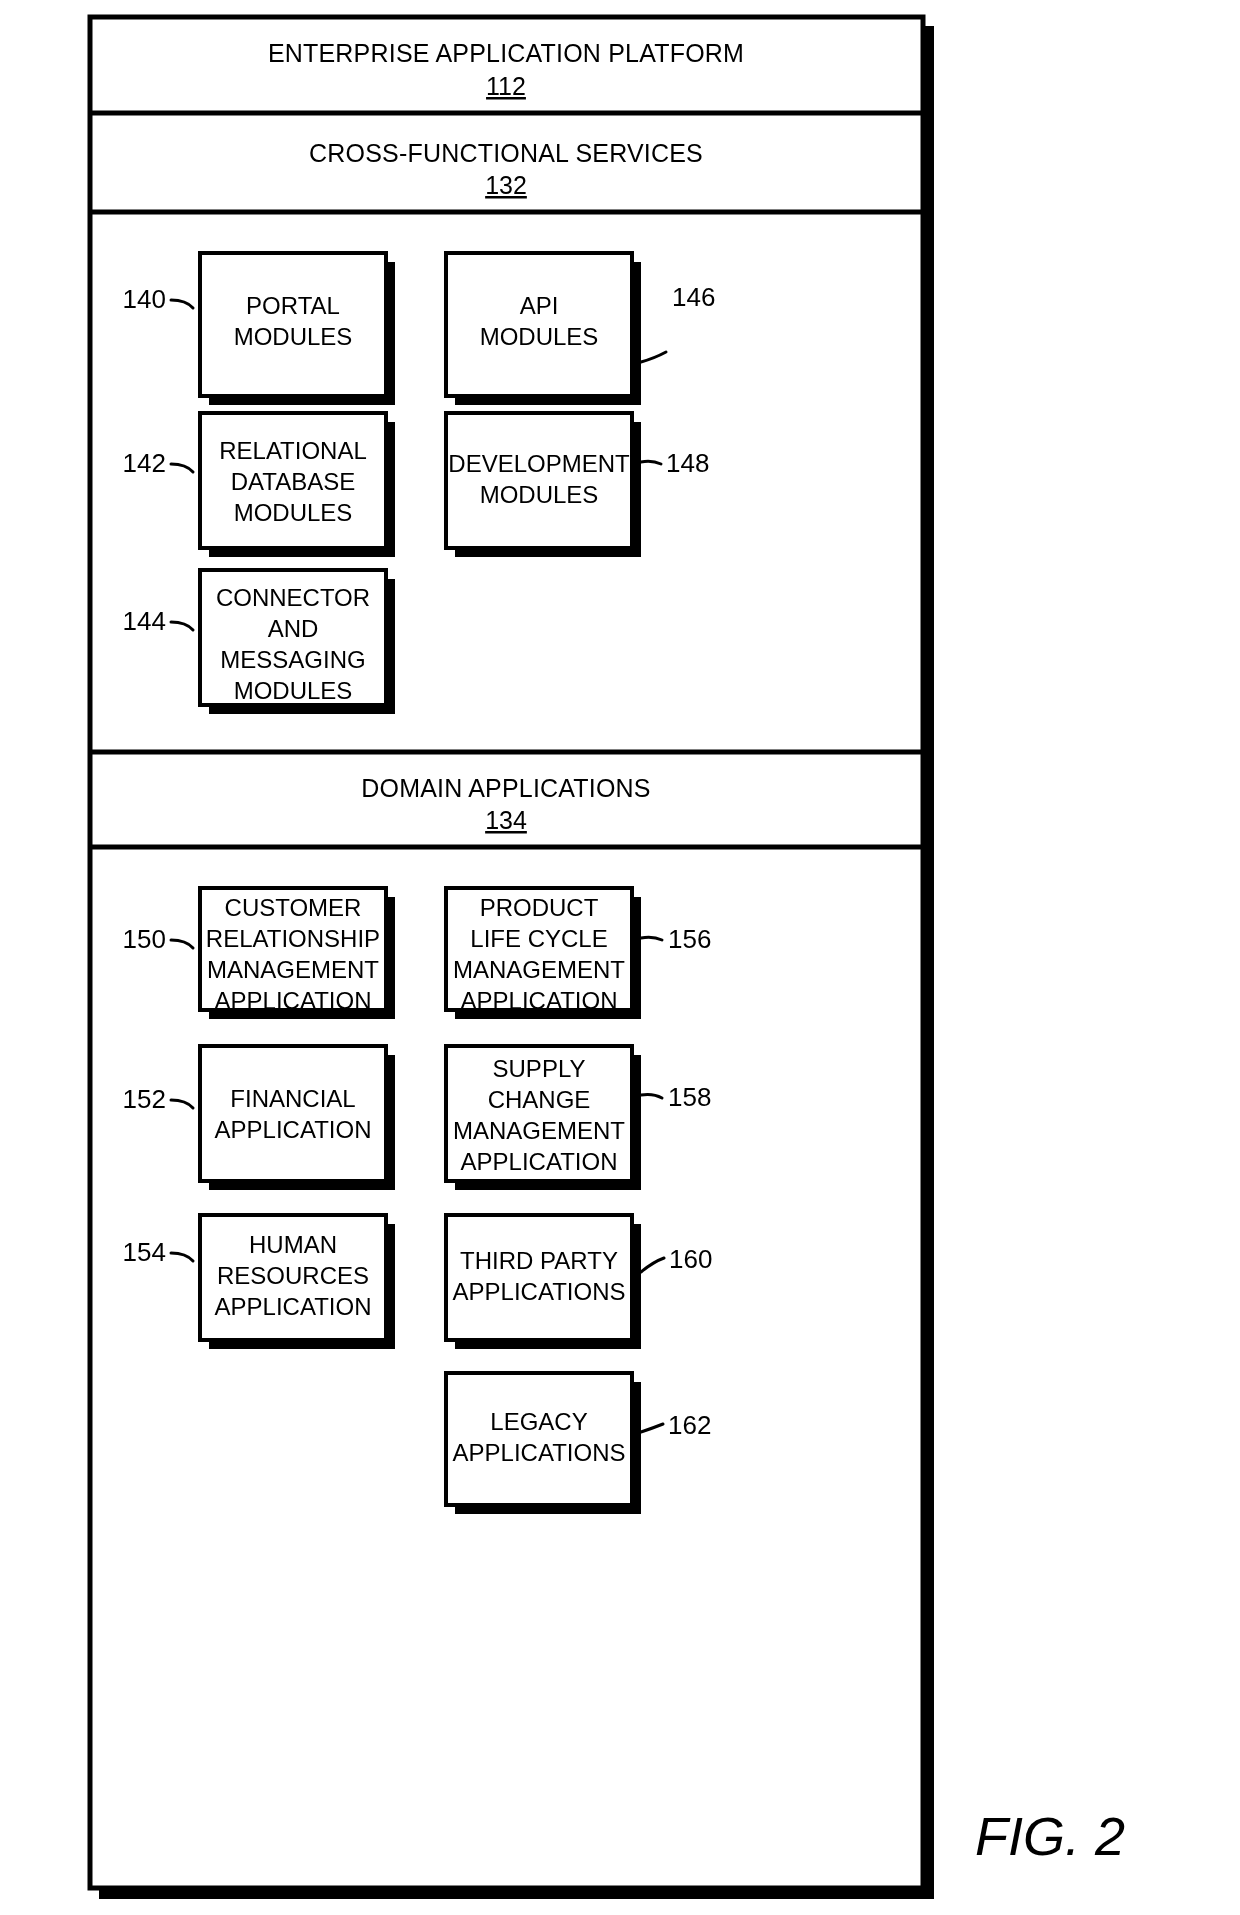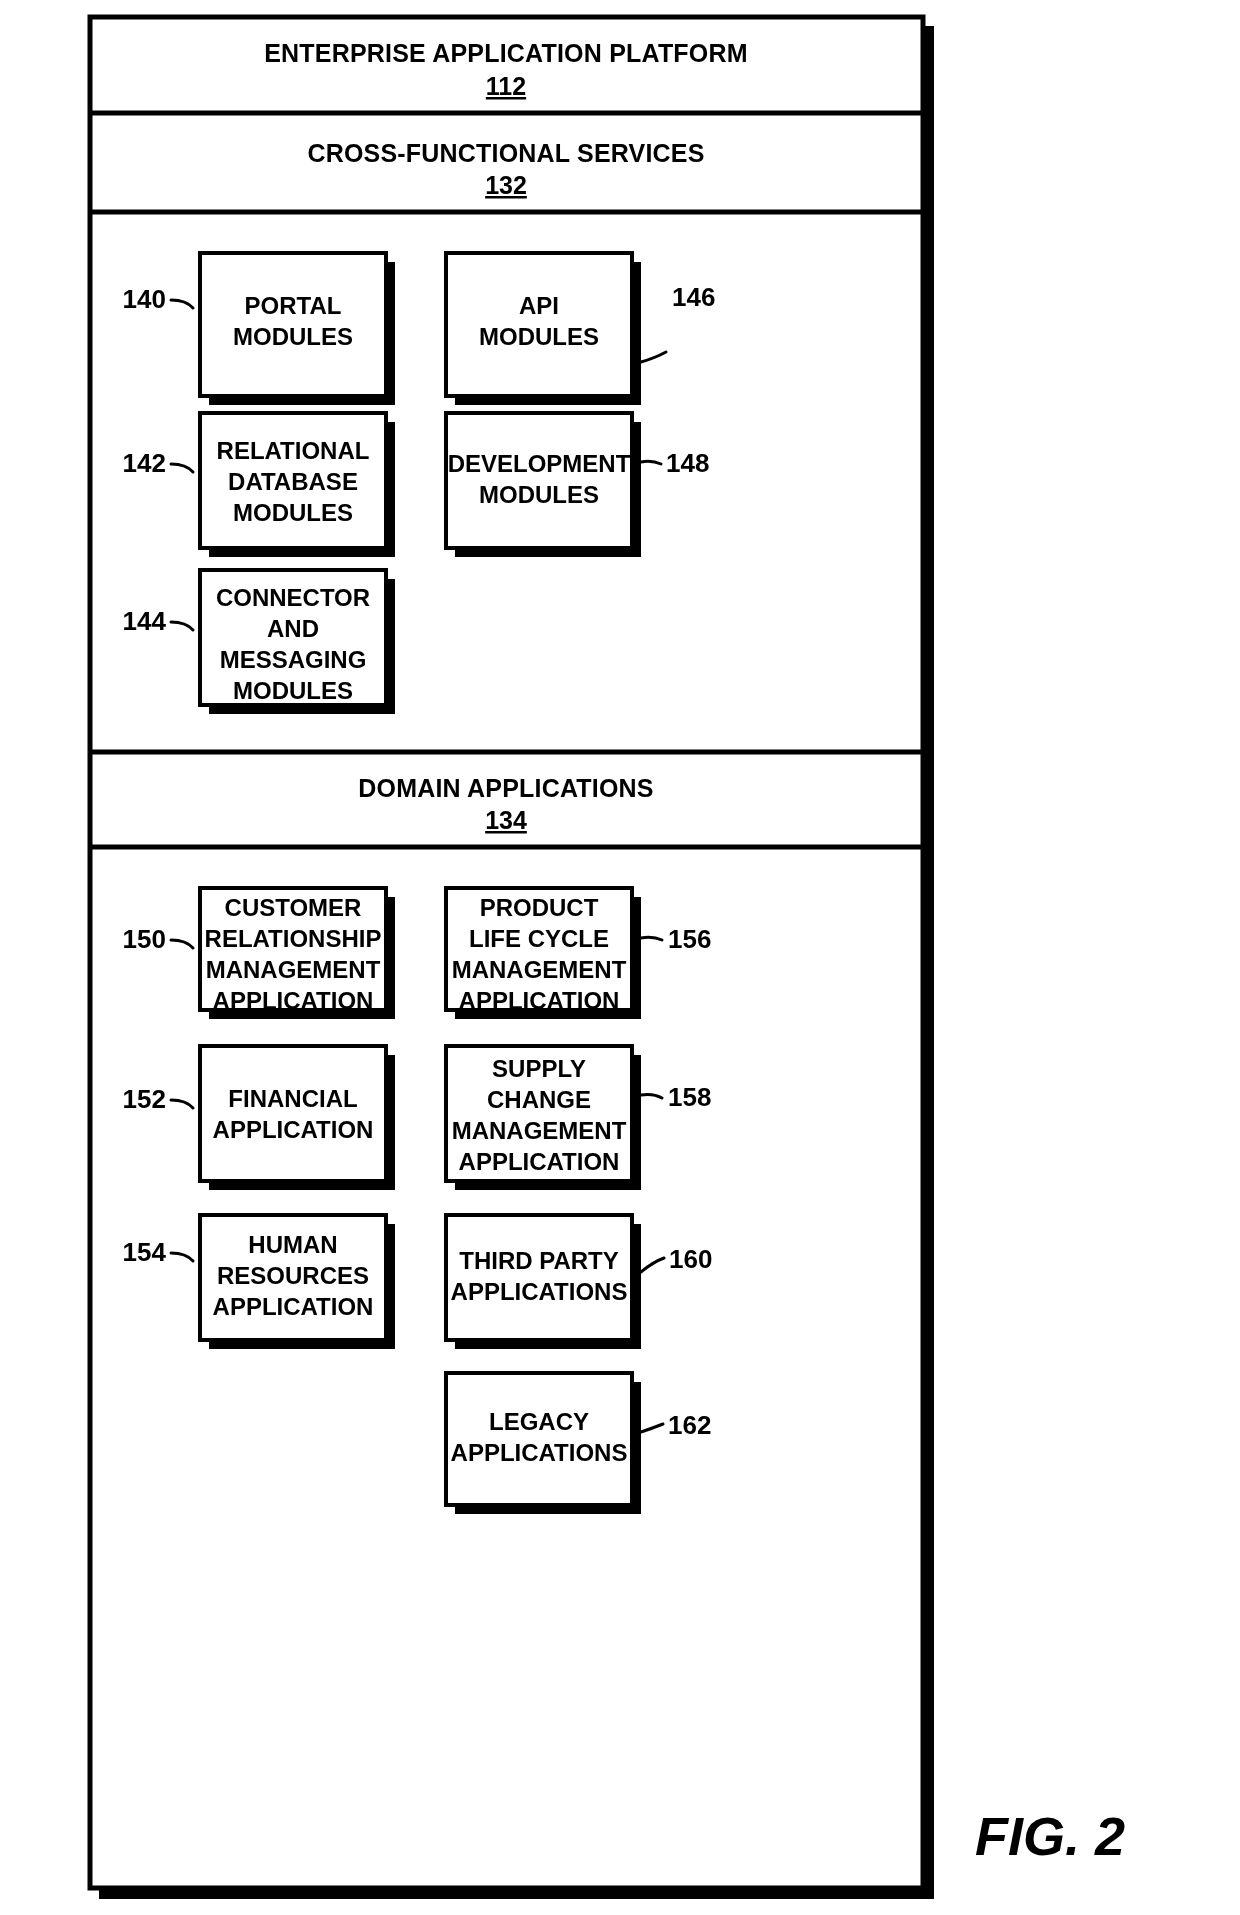--- a/index.html
+++ b/index.html
@@ -10,21 +10,20 @@
   body {
     width: 1240px;
     height: 1915px;
     font-family: "Liberation Sans", sans-serif;
     overflow: hidden;
   }
   #figure-root {
     position: relative;
     width: 1024px;
     height: 1915px;
-    font-weight: bold;
   }
   svg#diagram {
     display: block;
     width: 1240px;
     height: 1915px;
   }
   .box-fill { fill: #ffffff; }
   .box-stroke { fill: none; stroke: #000000; stroke-width: 4; }
   .shadow { fill: #000000; }
   .panel-stroke { fill: none; stroke: #000000; stroke-width: 5; }

